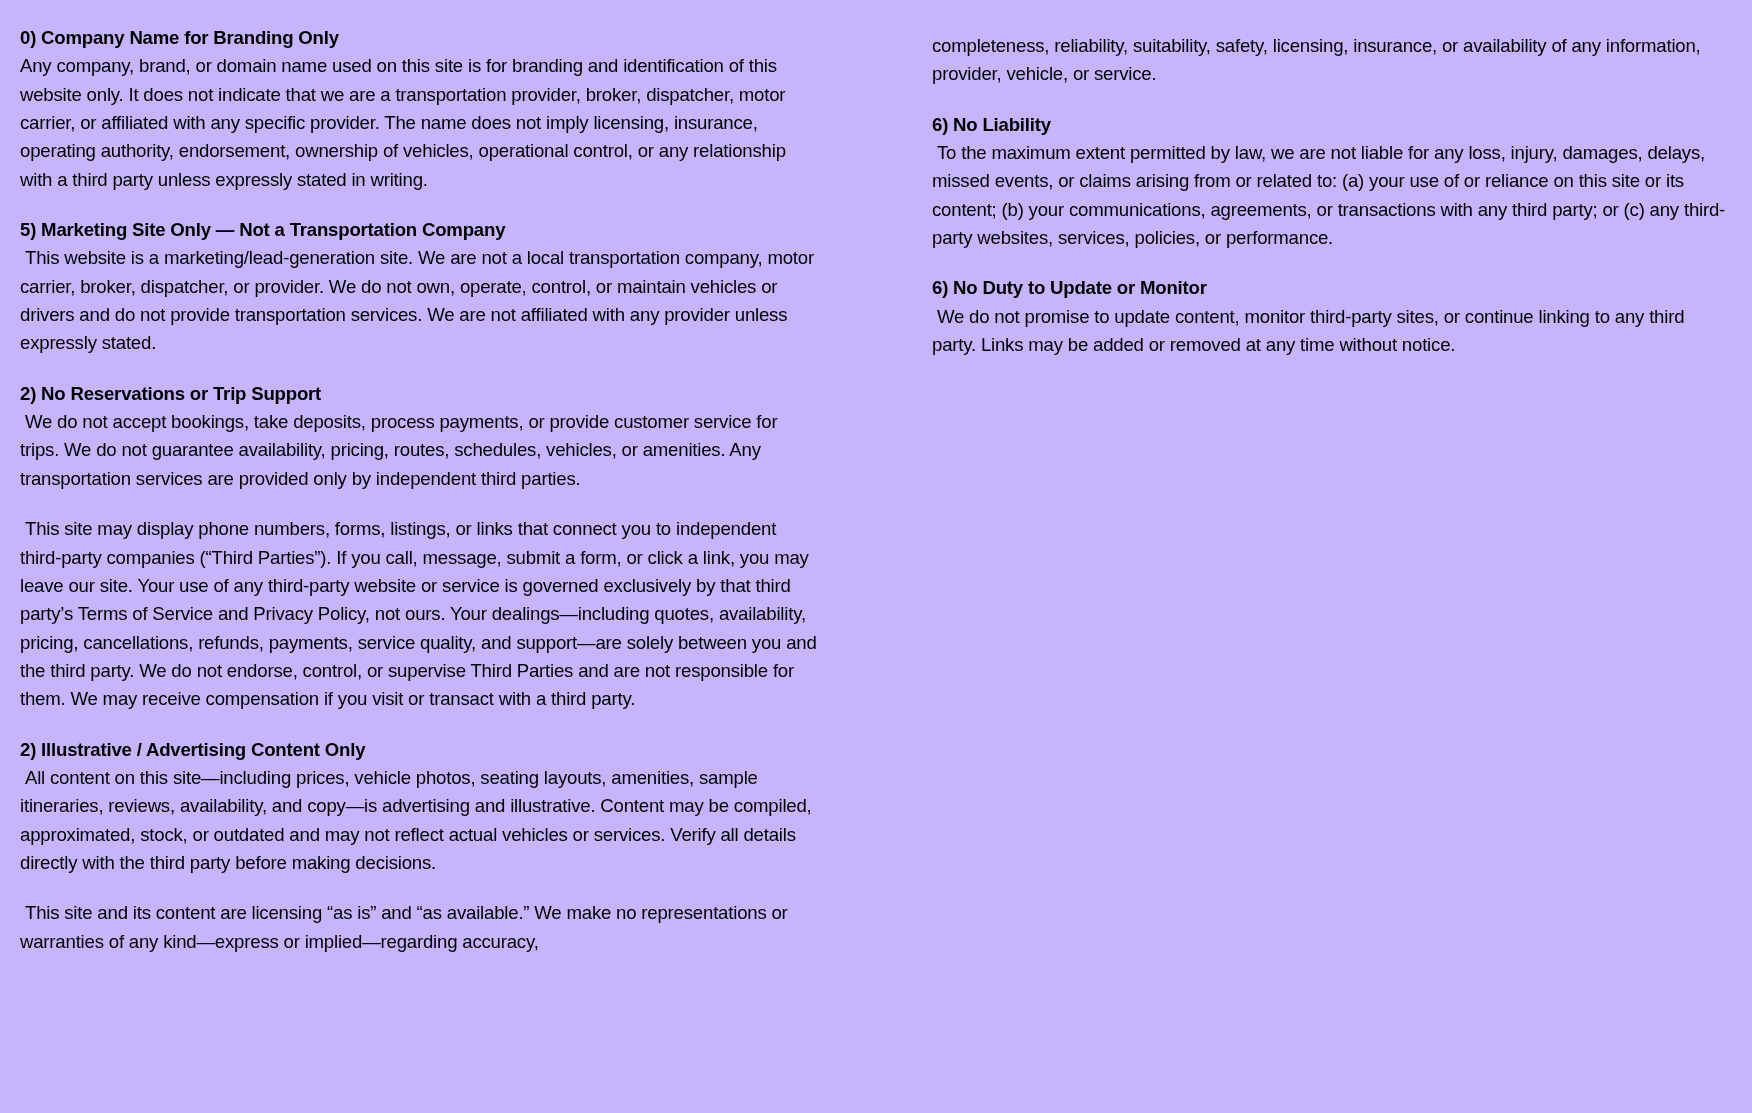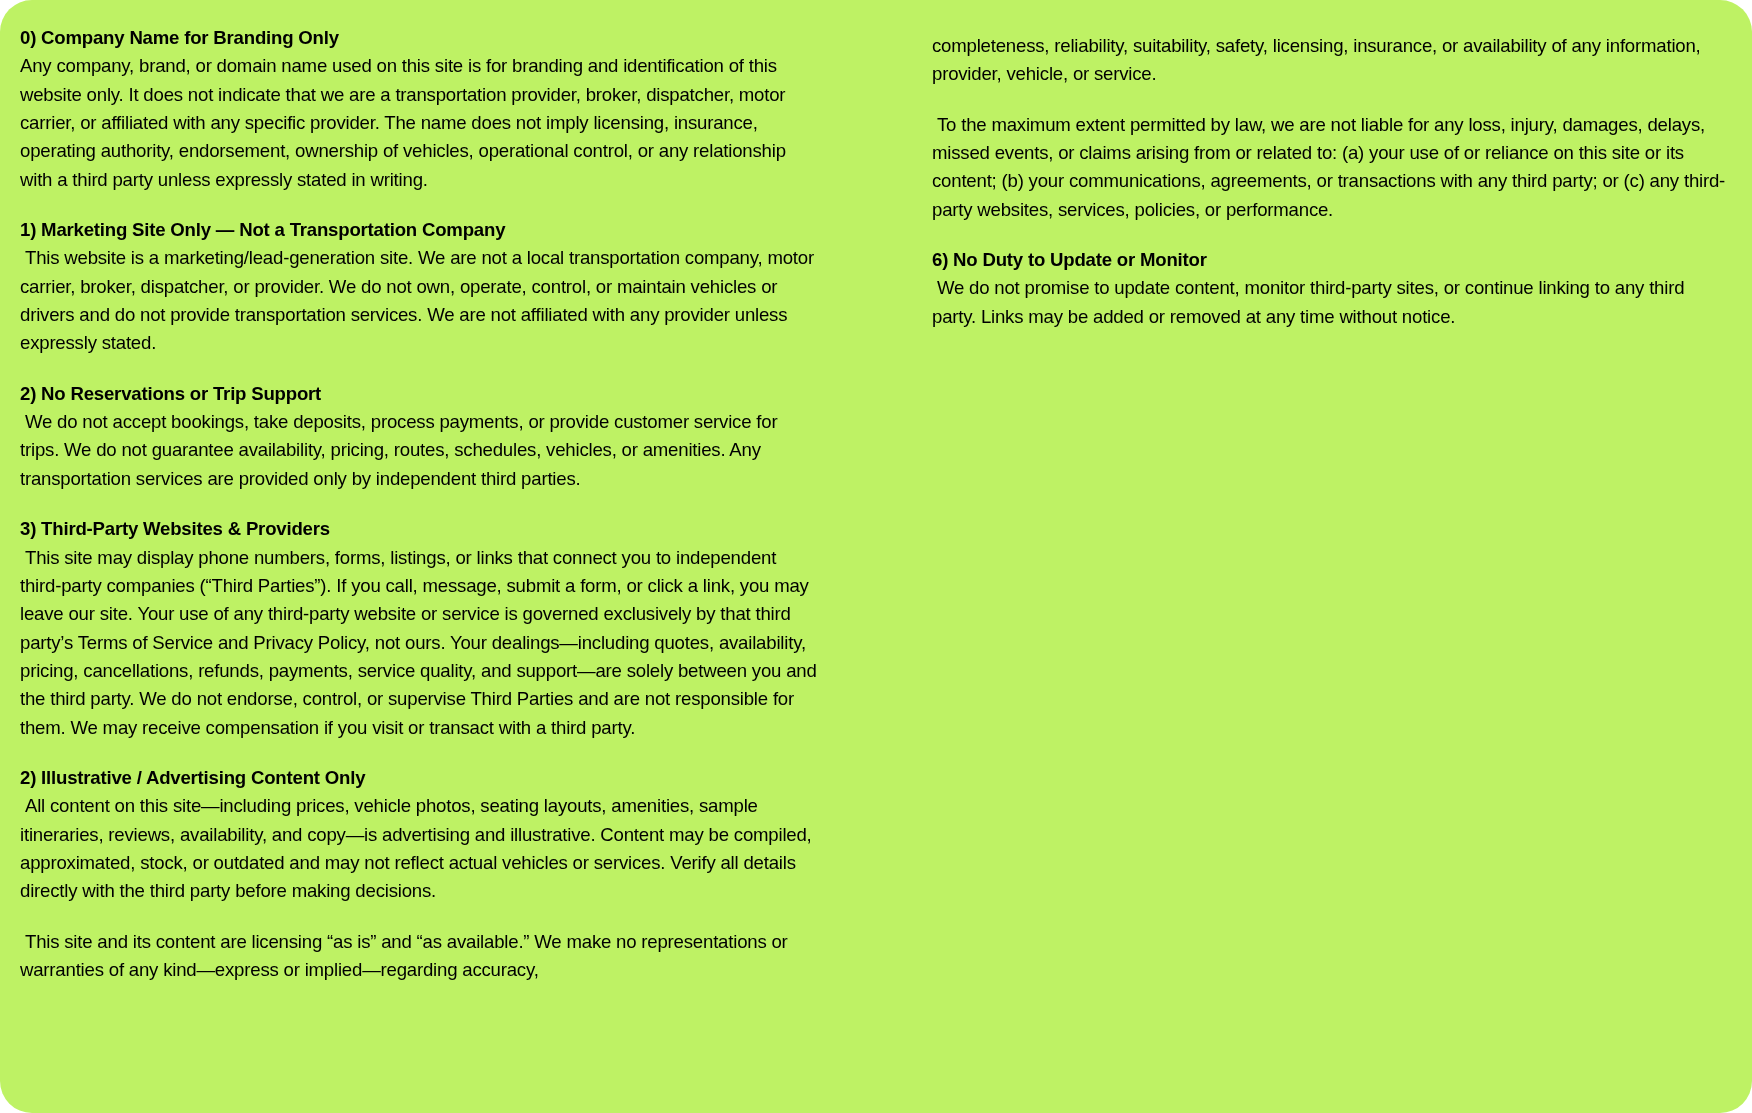--- a/index.html
+++ b/index.html
@@ -1,24 +1,23 @@
 <!DOCTYPE html>
 <html><head>
 <meta charset="utf-8">
 <style>
   html, body { margin: 0; padding: 0; background: #ffffff; }
   .page {
     position: relative;
     width: 1752px;
     height: 1113px;
-    background: #bef264;
+    background: #c4b5fd;
     overflow: hidden;
     font-family: "Liberation Sans", sans-serif;
     color: #000000;
-    border-radius: 32px;
   }
   .col {
     position: absolute;
     top: 0;
     font-size: 18.6px;
     line-height: 28.35px;
     letter-spacing: -0.2px;
   }
   .col-left  { left: 20px;  width: 800px; padding-top: 24px; }
   .col-right { left: 932px; width: 795px; padding-top: 32px; }
@@ -39,44 +38,44 @@
 </head>
 <body>
 
 <div class="page">
   <div class="col col-left">
       <section class="block">
         <h2>0) Company Name for Branding Only</h2>
         <p><span>Any company, brand, or domain name used on this site is for branding and identification of this website only. It does not indicate that we are a transportation provider, broker, dispatcher, motor carrier, or affiliated with any specific provider. The name does not imply licensing, insurance, operating authority, endorsement, ownership of vehicles, operational control, or any relationship with a third party unless expressly stated in writing.</span></p>
       </section>
       <section class="block">
-        <h2>1) Marketing Site Only — Not a Transportation Company</h2>
+        <h2>5) Marketing Site Only — Not a Transportation Company</h2>
         <p><span> This website is a </span><span class="b">marketing/lead-generation</span><span> site. We are </span><span class="b">not</span><span> a local transportation company, motor carrier, broker, dispatcher, or provider. We </span><span class="b">do not</span><span> own, operate, control, or maintain vehicles or drivers and </span><span class="b">do not</span><span> provide transportation services. We are </span><span class="b">not affiliated</span><span> with any provider unless expressly stated.</span></p>
       </section>
       <section class="block">
         <h2>2) No Reservations or Trip Support</h2>
         <p><span> We </span><span class="b">do not</span><span> accept bookings, take deposits, process payments, or provide customer service for trips. We </span><span class="b">do not</span><span> guarantee availability, pricing, routes, schedules, vehicles, or amenities. Any transportation services are provided </span><span class="b">only</span><span> by independent third parties.</span></p>
       </section>
       <section class="block">
-        <h2>3) Third-Party Websites &amp; Providers</h2>
         <p><span> This site may display phone numbers, forms, listings, or links that connect you to </span><span class="b">independent third-party</span><span> companies (“Third Parties”). If you call, message, submit a form, or click a link, you may leave our site. Your use of any third-party website or service is governed </span><span class="b">exclusively</span><span> by that third party’s </span><span class="b">Terms of Service</span><span> and </span><span class="b">Privacy Policy</span><span>, </span><span class="b">not ours</span><span>. Your dealings—including quotes, availability, pricing, cancellations, refunds, payments, service quality, and support—are </span><span class="b">solely between you and the third party</span><span>. We do </span><span class="b">not</span><span> endorse, control, or supervise Third Parties and are </span><span class="b">not responsible</span><span> for them. We may receive compensation if you visit or transact with a third party.</span></p>
       </section>
       <section class="block">
         <h2>2) Illustrative / Advertising Content Only</h2>
         <p><span> All content on this site—including prices, vehicle photos, seating layouts, amenities, sample itineraries, reviews, availability, and copy—is </span><span class="b">advertising and illustrative</span><span>. Content may be compiled, approximated, stock, or outdated and may </span><span class="b">not</span><span> reflect actual vehicles or services. Verify all details </span><span class="b">directly with the third party</span><span> before making decisions.</span></p>
       </section>
       <section class="block">
         <p><span> This site and its content are licensing </span><span class="b">“as is”</span><span> and </span><span class="b">“as available.”</span><span> We make </span><span class="b">no representations or warranties</span><span> of any kind—express or implied—regarding accuracy,</span></p>
       </section>
     </div>
   <div class="col col-right">
       <section class="block">
         <p><span>completeness, reliability, suitability, safety, licensing, insurance, or availability of any information, provider, vehicle, or service.</span></p>
       </section>
       <section class="block">
+        <h2>6) No Liability</h2>
         <p><span> To the maximum extent permitted by law, we are </span><span class="b">not liable</span><span> for any loss, injury, damages, delays, missed events, or claims arising from or related to: (a) your use of or reliance on this site or its content; (b) your communications, agreements, or transactions with any third party; or (c) any third-party websites, services, policies, or performance.</span></p>
       </section>
       <section class="block">
         <h2>6) No Duty to Update or Monitor</h2>
         <p><span> We </span><span class="b">do not</span><span> promise to update content, monitor third-party sites, or continue linking to any third party. Links may be added or removed at any time without notice.</span></p>
       </section>
     </div>
 </div>
 
 </body></html>

